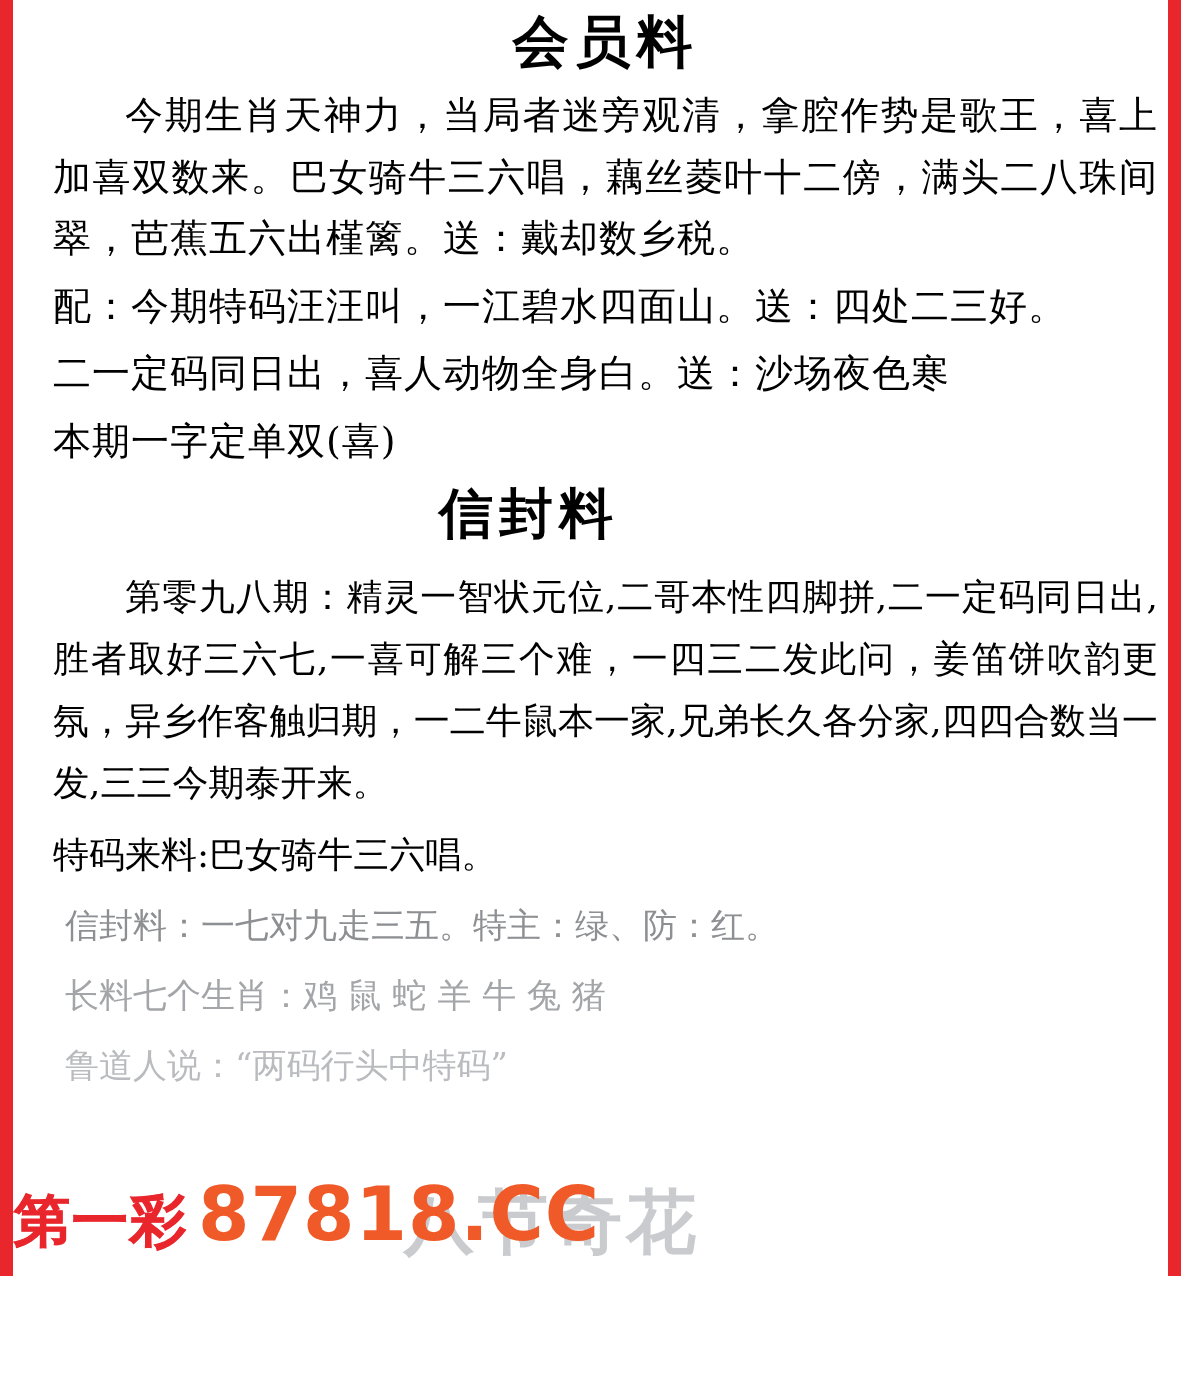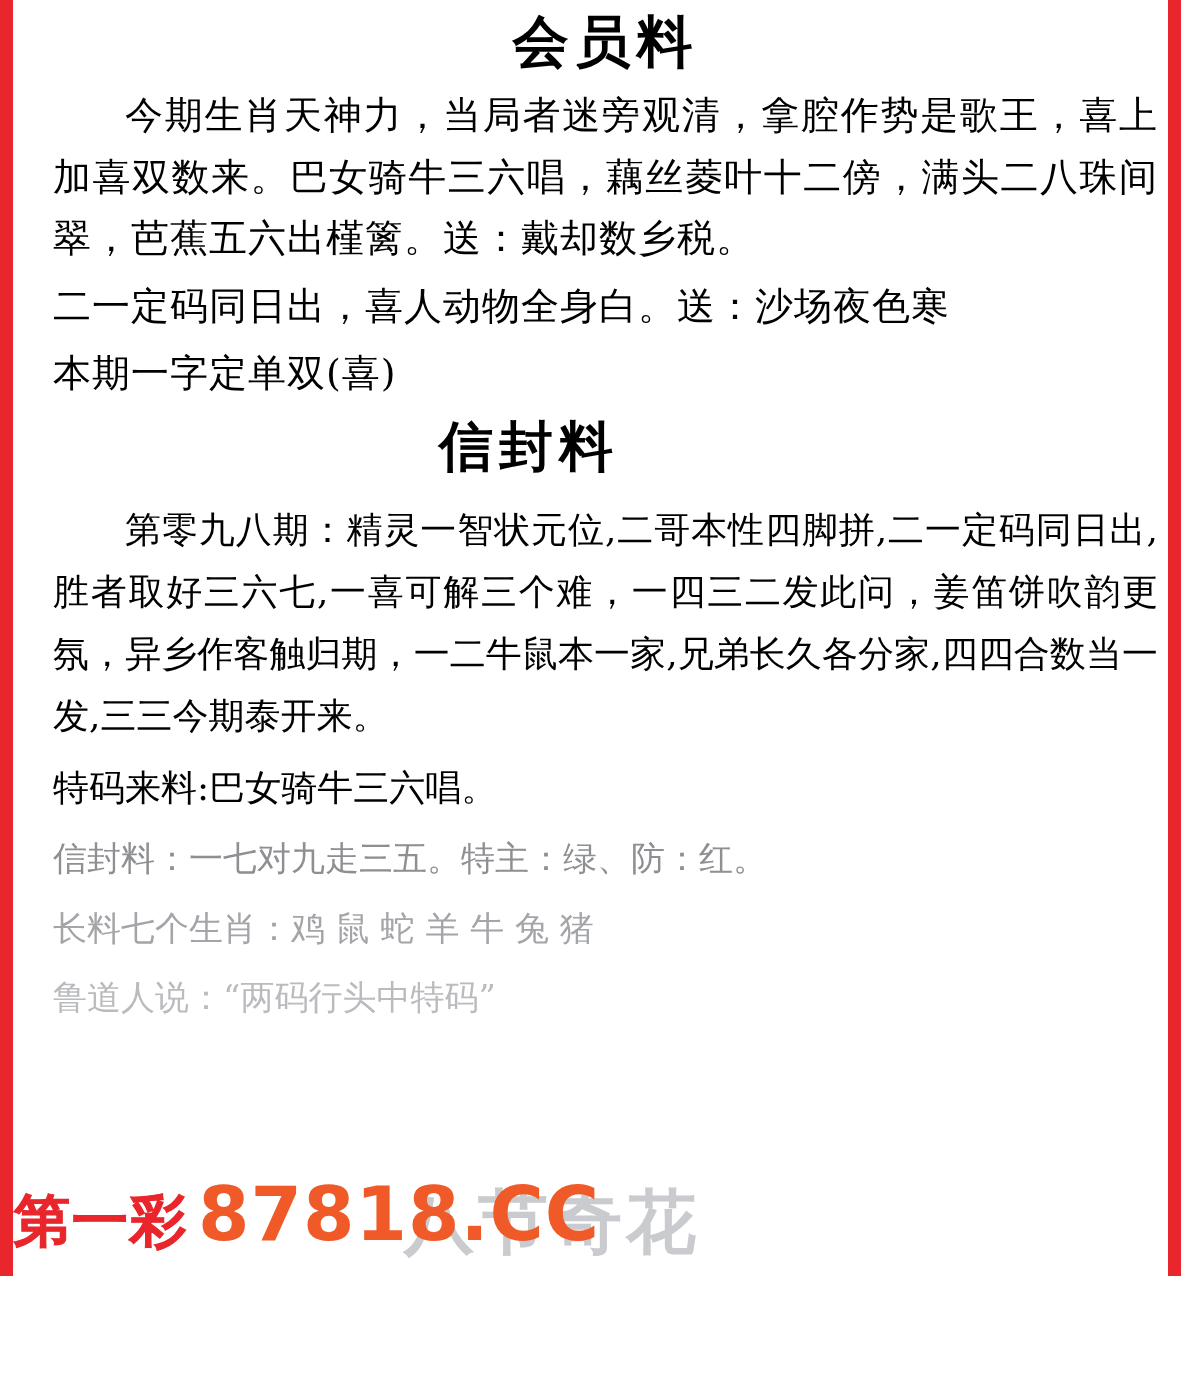--- a/index.html
+++ b/index.html
@@ -104,21 +104,21 @@
     line-height: 1.7;
     margin: 10px 0 0 0;
     padding: 0 10px 0 40px;
     white-space: nowrap;
   }
 
   
   .line-fade {
     font-size: 34px;
     line-height: 1.7;
-    margin: 12px 0 0 0;
+    margin: 12px 0 0 12px;
     padding: 0 10px 0 40px;
     white-space: nowrap;
     color: #8d8f92;
     font-family: "DejaVu Serif", "Liberation Serif", serif;
   }
   .line-fade.f3 { color: #a3a5a8; }
   .line-fade.f4 { color: #b9bbbe; }
 
   
   .bottom-band {
@@ -168,20 +168,21 @@
 
   <div class="edge-bar left"></div>
   <div class="edge-bar right"></div>
 
   <div class="content">
 
     <h1 class="title-main">会员料</h1>
 
     <p class="para indent">今期生肖天神力，当局者迷旁观清，拿腔作势是歌王，喜上加喜双数来。巴女骑牛三六唱，藕丝菱叶十二傍，满头二八珠间翠，芭蕉五六出槿篱。送：戴却数乡税。</p>
 
+    <p class="line">配：今期特码汪汪叫，一江碧水四面山。送：四处二三好。</p>
 
     <p class="line">二一定码同日出，喜人动物全身白。送：沙场夜色寒</p>
 
     <p class="line">本期一字定单双(喜)</p>
 
     <div class="section-two-head">
       <span class="title-inline">信封料</span>
     </div>
 
     <p class="para2 indent">第零九八期：精灵一智状元位,二哥本性四脚拼,二一定码同日出,胜者取好三六七,一喜可解三个难，一四三二发此问，姜笛饼吹韵更氛，异乡作客触归期，一二牛鼠本一家,兄弟长久各分家,四四合数当一发,三三今期泰开来。</p>

